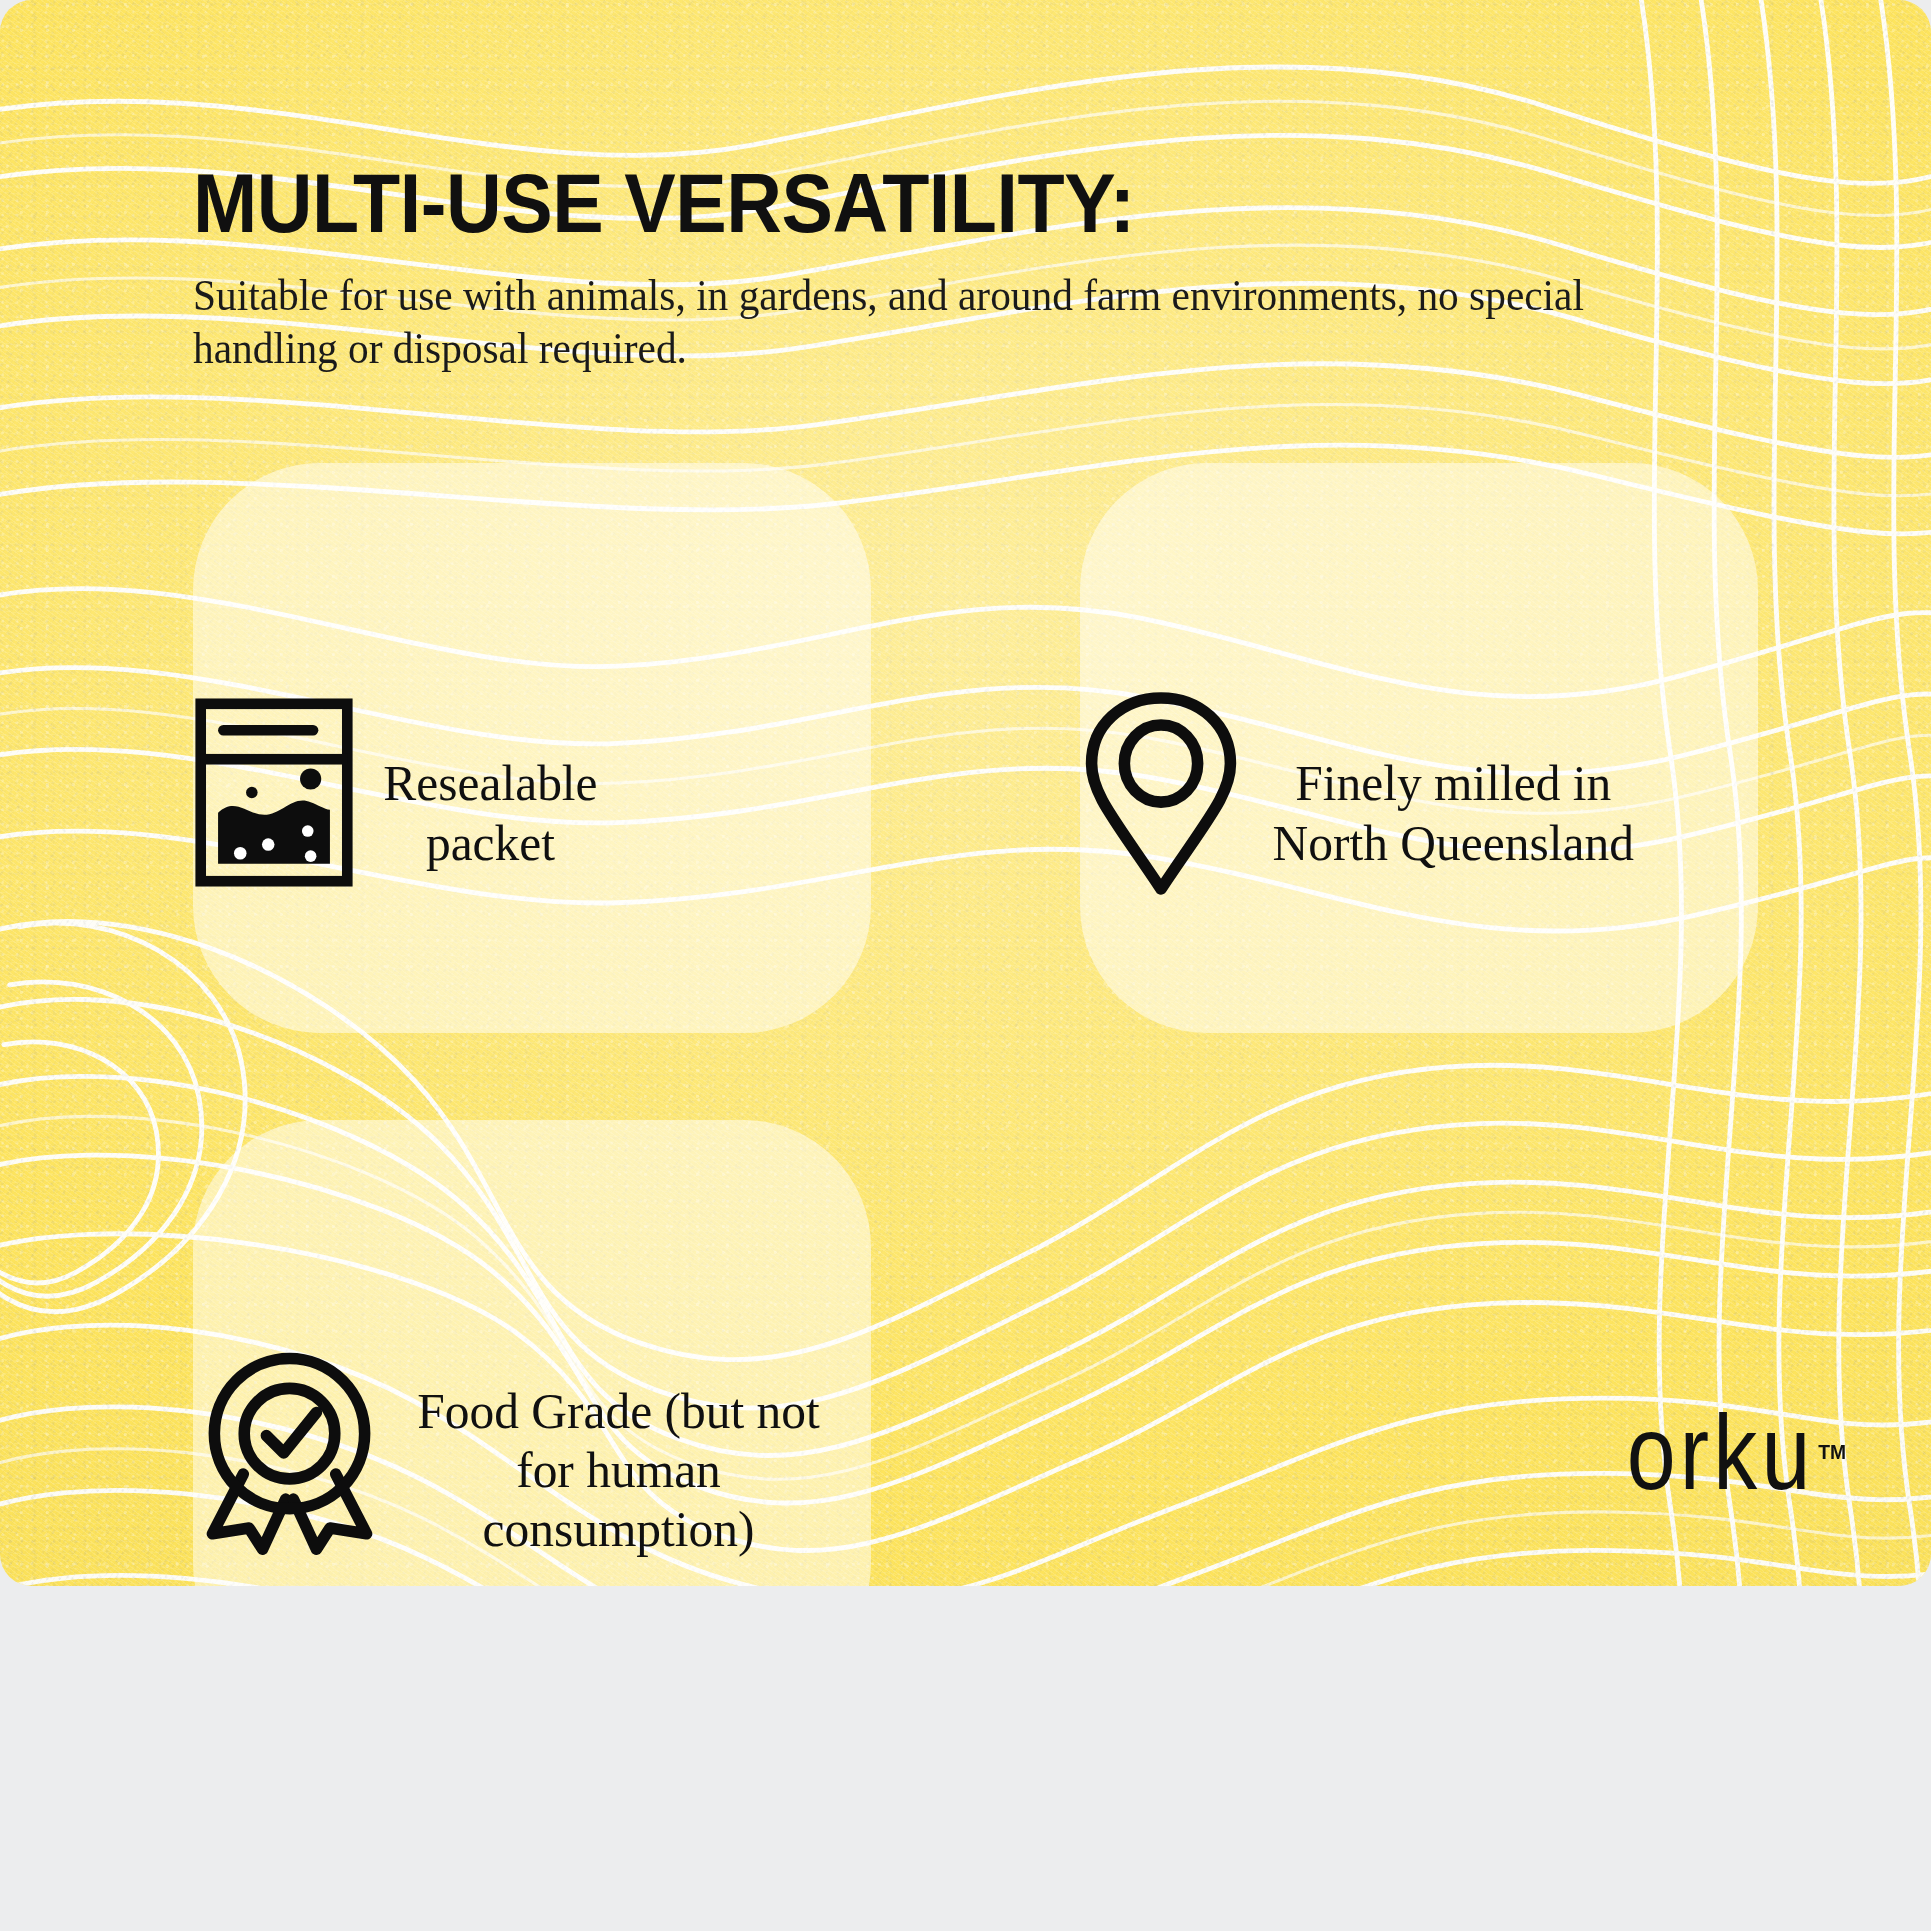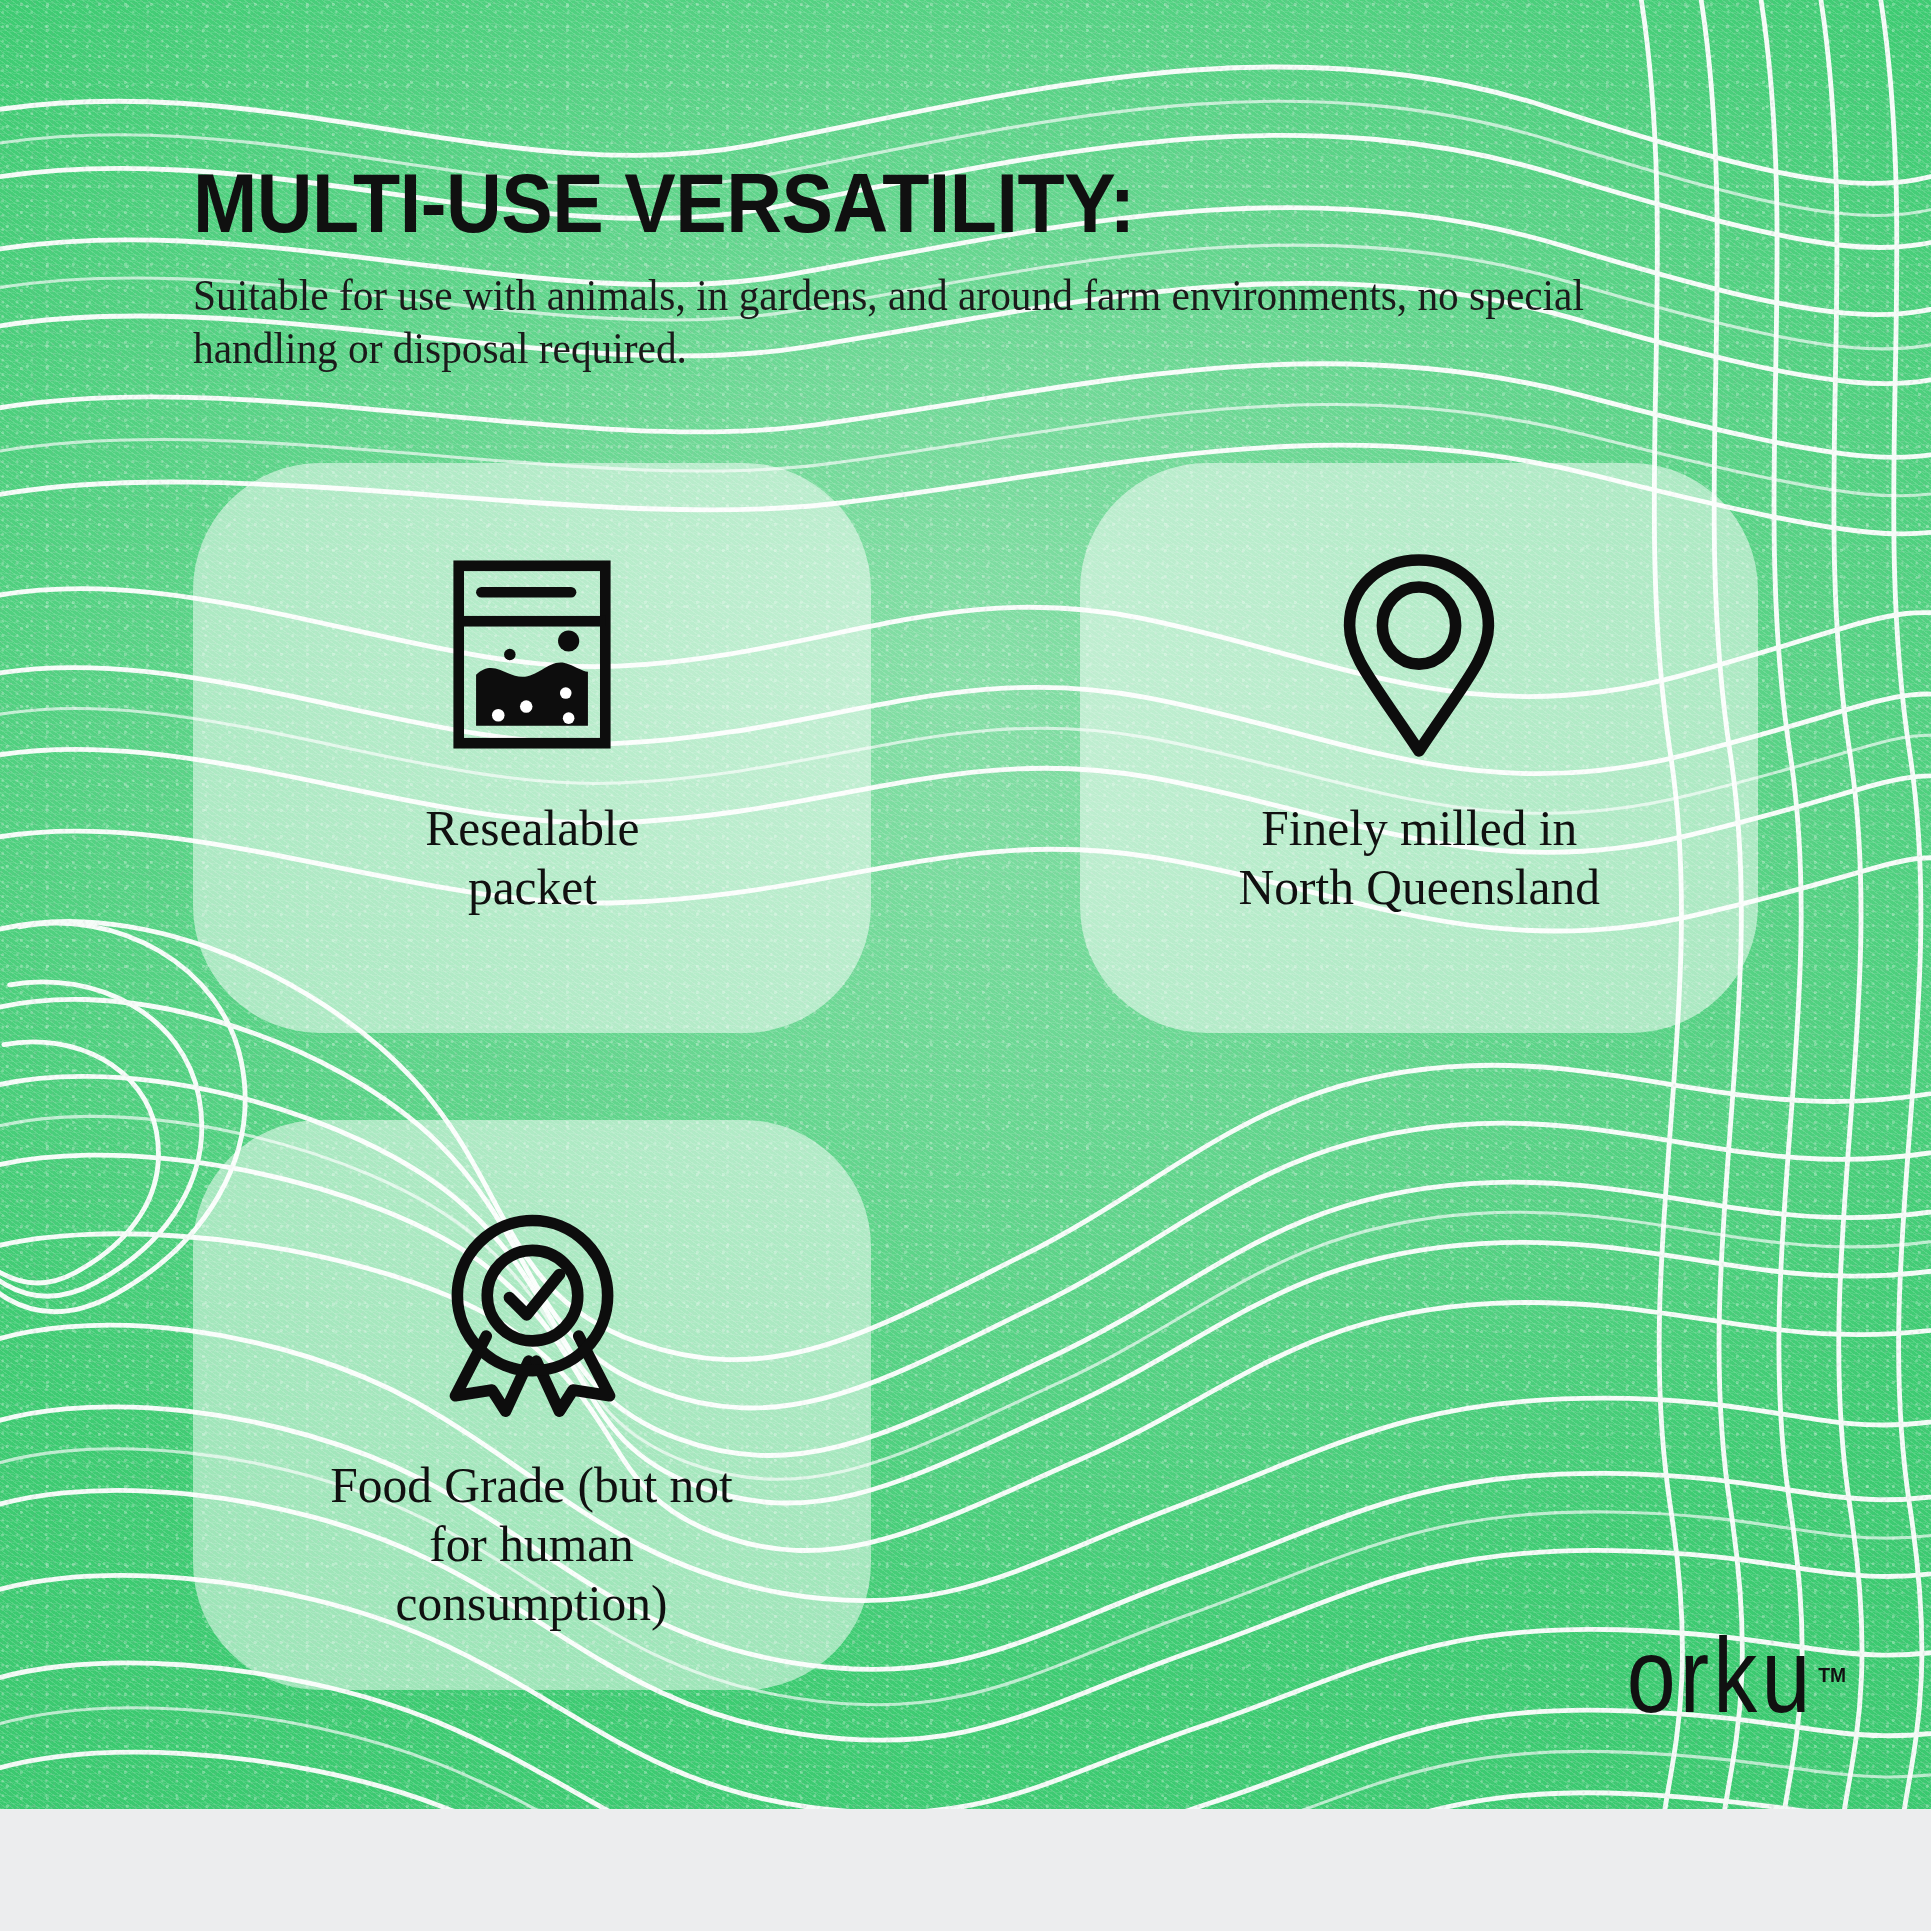--- a/index.html
+++ b/index.html
@@ -14,23 +14,24 @@
 
   body {
     font-family: "Liberation Serif", "DejaVu Serif", serif;
     color: #111111;
   }
 
   
   #poster {
     position: relative;
     width: 1931px;
-    height: 1809px;
-    background: #22c55e;
+    height: 1586px;
+    background: #fde047;
     overflow: hidden;
+    border-radius: 32px;
   }
 
   
   .grain {
     position: absolute;
     inset: 0;
     pointer-events: none;
     opacity: .55;
     background-image:
       radial-gradient(circle at 13% 22%, rgba(140,143,146,.22) 0 1.1px, transparent 1.5px),
@@ -109,21 +110,21 @@
     row-gap: 87px;
   }
 
   .card {
     position: relative;
     width: 678px;
     height: 570px;
     border-radius: 127px;
     background: rgba(255,255,255,.50);
     display: flex;
-    flex-direction: column;
+    flex-direction: row;
     align-items: center;
     justify-content: flex-start;
     padding-top: 89px;
   }
   .card::before {
     content: "";
     position: absolute;
     inset: -5.8px;
     border-radius: 133px;
     background: rgba(255,255,255,.22);

